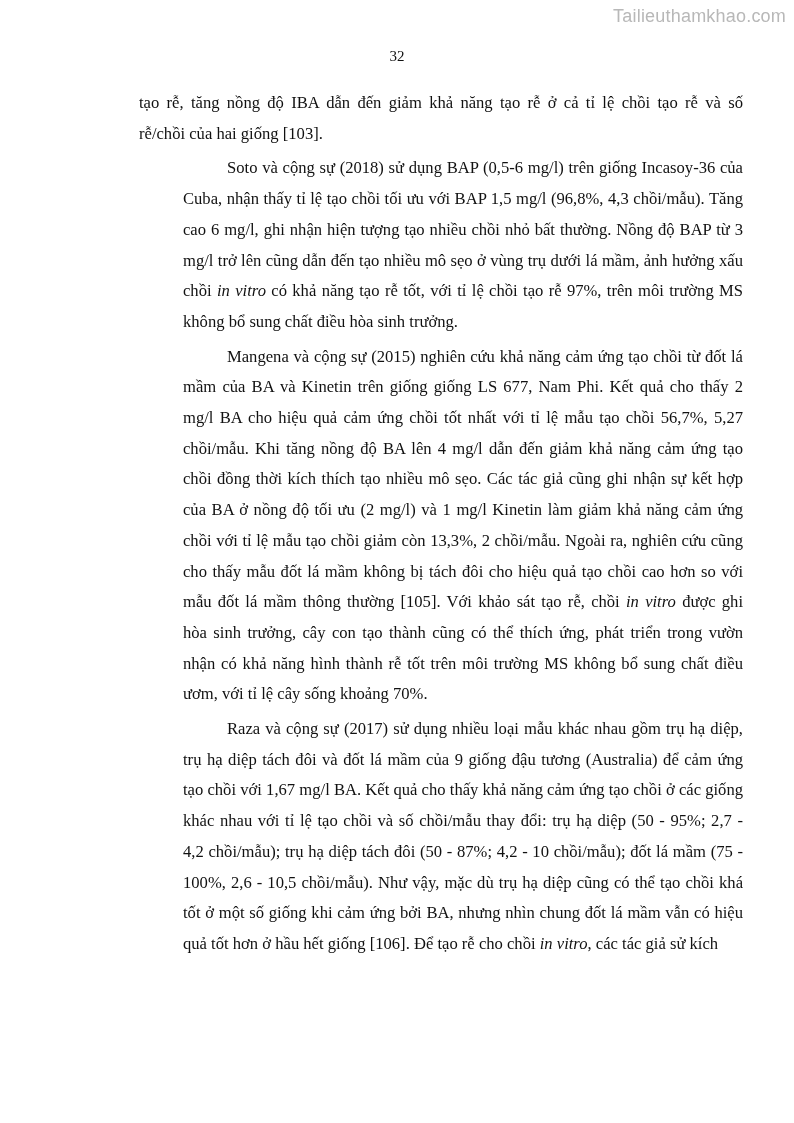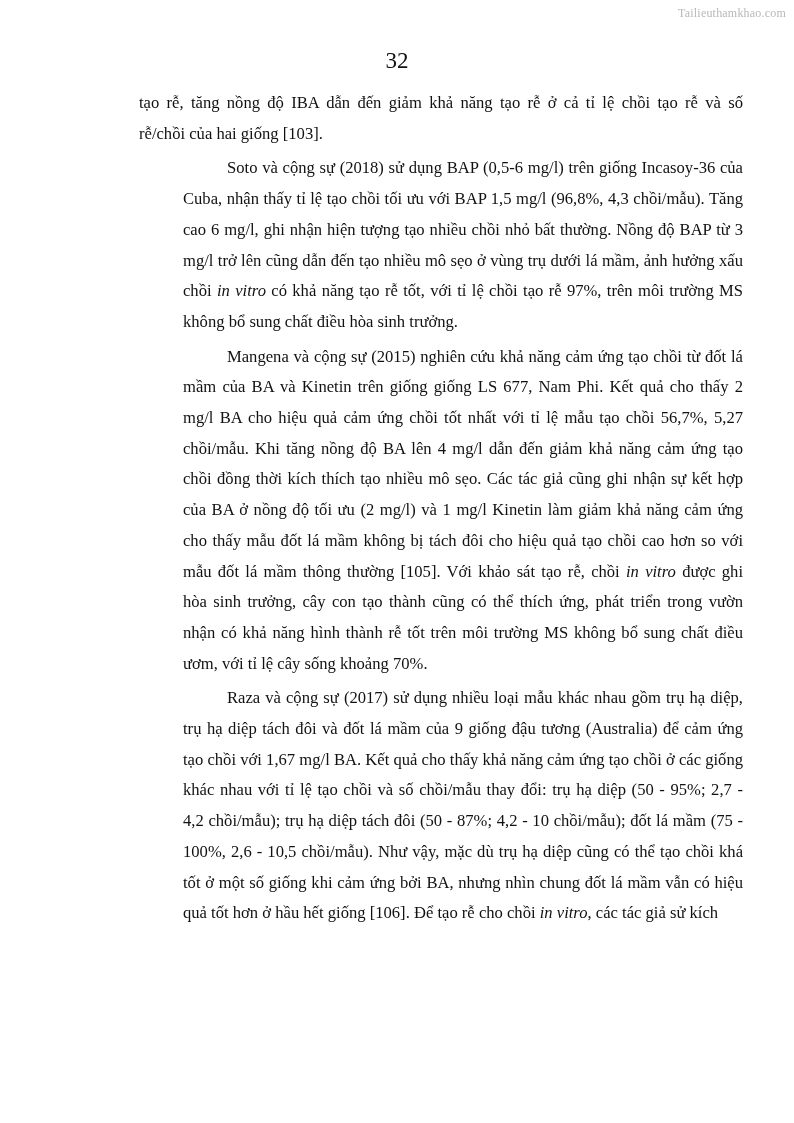--- a/index.html
+++ b/index.html
@@ -1,24 +1,24 @@
 <!DOCTYPE html>
 <html><head>
 <meta charset="utf-8">
 <style>
   html, body { margin: 0; padding: 0; background: #ffffff; }
   body { width: 794px; height: 1123px; position: relative; overflow: hidden; }
   .watermark {
     position: absolute; top: 6px; right: 8px;
-    font-family: Liberation Serif, serif; font-size: 12px; color: #b8b8b8;
+    font-family: Liberation Sans, sans-serif; font-size: 18px; color: #b8b8b8;
     letter-spacing: 0.2px;
   }
   .page-number {
     position: absolute; top: 48px; left: 0; width: 794px; text-align: center;
-    font-family: "Liberation Serif", serif; font-size: 23px; color: #111;
+    font-family: "Liberation Serif", serif; font-size: 15px; color: #111;
   }
   .body-text {
     position: absolute; top: 84px; left: 135px; width: 612px;
     font-family: "Liberation Serif", serif; font-size: 16.6px; color: #111;
     line-height: 30.7px; text-align: justify;
   }
   .para { margin: 4px; }
   .para.indent { text-indent: 44px; }
   .para-line { display: block; text-align: justify; text-align-last: justify; white-space: nowrap; }
   .para-line.last { text-align-last: left; }
@@ -43,20 +43,21 @@
       <span class="para-line"><span>chồi </span><em>in vitro</em><span> có khả năng tạo rễ tốt, với tỉ lệ chồi tạo rễ 97%, trên môi trường MS</span></span>
       <span class="para-line last"><span>không bổ sung chất điều hòa sinh trưởng.</span></span>
     </div>
     <div class="para indent">
       <span class="para-line" style="padding-left: 44px;"><span>Mangena và cộng sự (2015) nghiên cứu khả năng cảm ứng tạo chồi từ đốt lá</span></span>
       <span class="para-line"><span>mầm của BA và Kinetin trên giống giống LS 677, Nam Phi. Kết quả cho thấy 2</span></span>
       <span class="para-line"><span>mg/l BA cho hiệu quả cảm ứng chồi tốt nhất với tỉ lệ mẫu tạo chồi 56,7%, 5,27</span></span>
       <span class="para-line"><span>chồi/mẫu. Khi tăng nồng độ BA lên 4 mg/l dẫn đến giảm khả năng cảm ứng tạo</span></span>
       <span class="para-line"><span>chồi đồng thời kích thích tạo nhiều mô sẹo. Các tác giả cũng ghi nhận sự kết hợp</span></span>
       <span class="para-line"><span>của BA ở nồng độ tối ưu (2 mg/l) và 1 mg/l Kinetin làm giảm khả năng cảm ứng</span></span>
+      <span class="para-line"><span>chồi với tỉ lệ mẫu tạo chồi giảm còn 13,3%, 2 chồi/mẫu. Ngoài ra, nghiên cứu cũng</span></span>
       <span class="para-line"><span>cho thấy mẫu đốt lá mầm không bị tách đôi cho hiệu quả tạo chồi cao hơn so với</span></span>
       <span class="para-line"><span>mẫu đốt lá mầm thông thường [105]. Với khảo sát tạo rễ, chồi </span><em>in vitro</em><span> được ghi</span></span>
       <span class="para-line"><span>hòa sinh trưởng, cây con tạo thành cũng có thể thích ứng, phát triển trong vườn</span></span>
       <span class="para-line"><span>nhận có khả năng hình thành rễ tốt trên môi trường MS không bổ sung chất điều</span></span>
       <span class="para-line last"><span>ươm, với tỉ lệ cây sống khoảng 70%.</span></span>
     </div>
     <div class="para indent">
       <span class="para-line" style="padding-left: 44px;"><span>Raza và cộng sự (2017) sử dụng nhiều loại mẫu khác nhau gồm trụ hạ diệp,</span></span>
       <span class="para-line"><span>trụ hạ diệp tách đôi và đốt lá mầm của 9 giống đậu tương (Australia) để cảm ứng</span></span>
       <span class="para-line"><span>tạo chồi với 1,67 mg/l BA. Kết quả cho thấy khả năng cảm ứng tạo chồi ở các giống</span></span>

